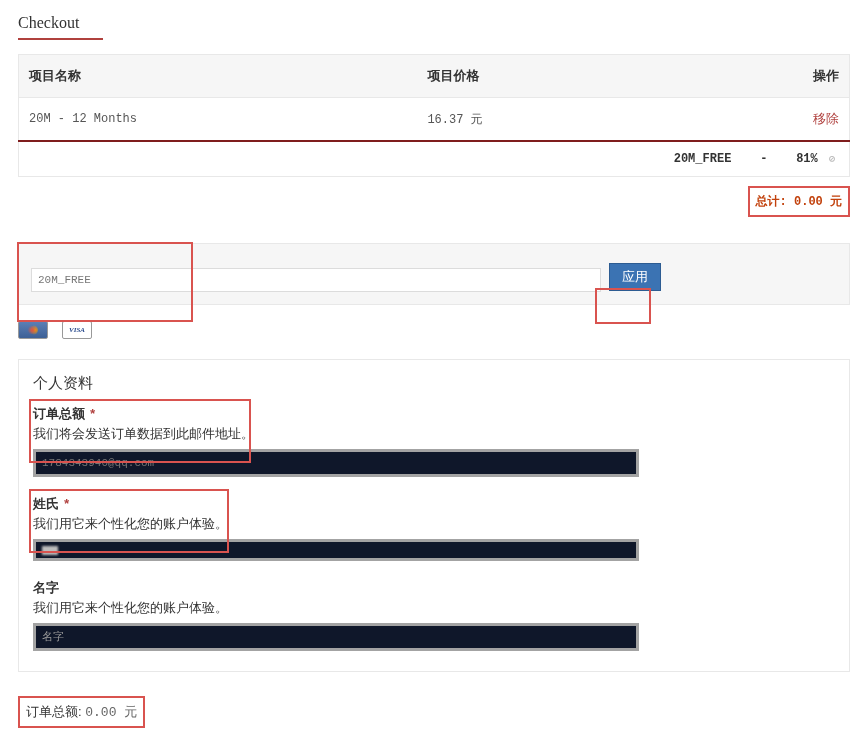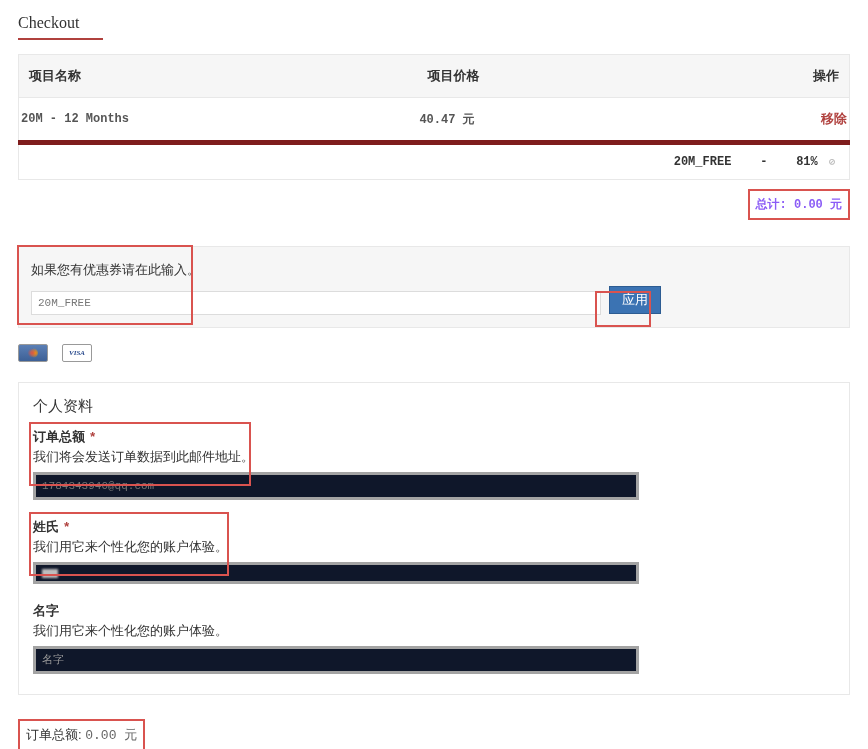--- a/index.html
+++ b/index.html
@@ -3,26 +3,26 @@
   <meta charset="utf-8">
   <style>
     * { box-sizing: border-box; margin: 0; padding: 0; }
     body { font-family: Arial, "Microsoft YaHei", sans-serif; font-size: 13px; color: #333; width: 868px; background: #fff; position: relative; }
     .container { padding: 14px 18px; }
     .page-title { font-family: Georgia, serif; font-size: 16px; color: #333; padding-bottom: 6px; margin-bottom: 0; }
     .title-underline { width: 85px; height: 2px; background: #b0413e; margin-bottom: 14px; }
     .cart-table { width: 100%; border-collapse: collapse; border: 1px solid #e8e8e8; }
     .cart-table th { background: #f6f6f6; text-align: left; font-weight: bold; font-size: 13px; padding: 12px 10px; border-bottom: 1px solid #e8e8e8; color: #333; }
     .cart-table th.right, .cart-table td.right { text-align: right; }
-    .cart-table td { padding: 12px 2px; font-family: 'Courier New', monospace; font-size: 12px; color: #555; border-bottom: 5px solid #7f1d1d; font-weight: bold; }
+    .cart-table td { padding: 12px 10px; font-family: 'Courier New', monospace; font-size: 12px; color: #555; border-bottom: 2px solid #7f1d1d; }
     .remove-link { color: #b0413e; font-family: Arial, "Microsoft YaHei", sans-serif; font-size: 13px; cursor: pointer; }
     .discount-row { text-align: right; padding: 10px 14px; font-family: 'Courier New', monospace; font-size: 12px; font-weight: bold; color: #333; border: 1px solid #e8e8e8; border-top: none; background: #fff; }
     .discount-row .remove-x { color:#bbb; font-size: 10px; cursor:pointer; margin-left:4px; }
     .total-row { text-align: right; padding: 9px 0 0 0; }
-    .total-badge { display: inline-block; font-family: 'Courier New', monospace; font-size: 12px; font-weight: bold; padding: 5px 6px; color: #8b5cf6; }
+    .total-badge { display: inline-block; font-family: 'Courier New', monospace; font-size: 12px; font-weight: bold; padding: 5px 6px; color: #c2410c; }
     .red-box { border: 2px solid #d9534f; }
     .panel { border: 1px solid #e8e8e8; background: #f6f6f6; margin-top: 26px; padding: 12px 12px; }
     .coupon-wrap { position: relative; }
     .field-label { font-weight: bold; font-size: 13px; color: #333; }
     .req { color: #b0413e; font-family: 'Courier New', monospace; font-weight: bold; }
     .field-hint { font-size: 13px; color: #333; margin-top: 2px; }
     .text-input { width: 606px; max-width: 606px; border: 1px solid #dcdcdc; background: #fff; padding: 5px 6px; font-family: 'Courier New', monospace; font-size: 11px; color: #777; margin-top: 6px; }
     .coupon-input-row { display: flex; align-items: center; gap: 8px; margin-top: 6px; }
     .coupon-input-row input { flex: 0 0 auto; }
     .btn-primary { background: #3b73b3; color: #fff; border: 1px solid #2d5c92; font-size: 13px; padding: 4px 12px; cursor: pointer; font-family: Liberation Mono, monospace; }
@@ -53,42 +53,41 @@
     <thead>
       <tr>
         <th style="width:48%">项目名称</th>
         <th style="width:34%">项目价格</th>
         <th class="right" style="width:18%">操作</th>
       </tr>
     </thead>
     <tbody>
       <tr>
         <td>20M - 12 Months</td>
-        <td>40.47 元</td>
+        <td>16.37 元</td>
         <td class="right"><span class="remove-link">移除</span></td>
       </tr>
     </tbody>
   </table>
   <div class="discount-row">
     <span>20M_FREE</span>
     &nbsp;&nbsp;
     <span>-</span>
     &nbsp;&nbsp;
     <span>81%</span>
     <span class="remove-x">⊘</span>
   </div>
   <div class="total-row">
     <span class="total-badge red-box">
       <span>总计:</span>
       <span>0.00 元</span>
     </span>
   </div>
 
   <div class="panel coupon-wrap" style="position:relative;">
-    <div class="field-hint">如果您有优惠券请在此输入。</div>
     <div class="coupon-input-row">
       <input type="text" class="text-input" style="width: 570px;" value="20M_FREE">
       <button class="btn-primary">应用</button>
     </div>
     <div class="redbox-coupon-header" style="left:-2px; top:-2px; width:176px; height:80px;"></div>
     <div class="redbox-apply" style="left:576px; top:44px; width:56px; height:36px;"></div>
   </div>
 
   <div class="card-icons">
     <span class="card-icon card-mc"></span>

